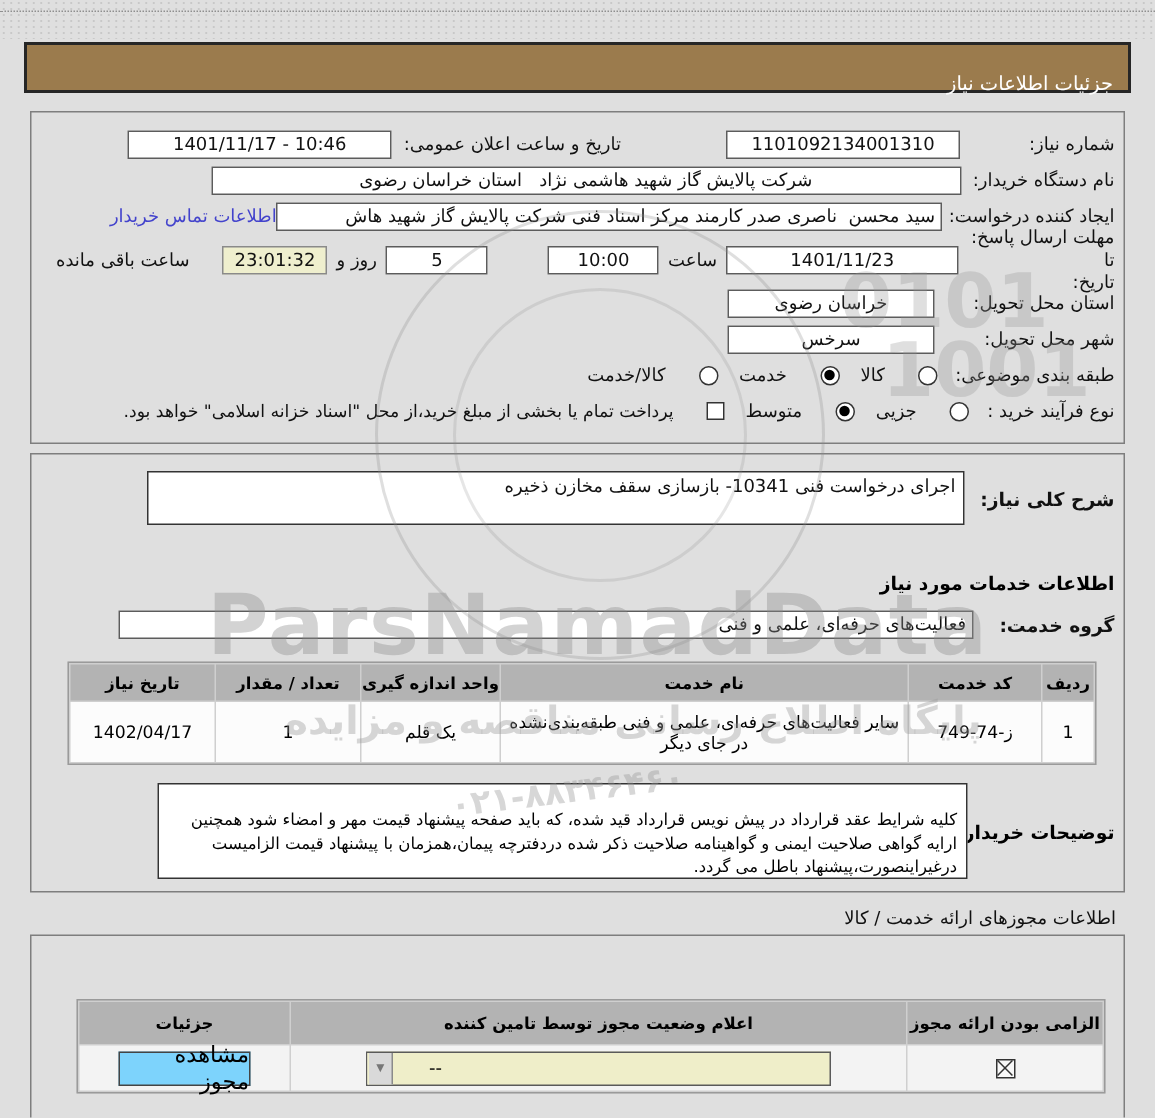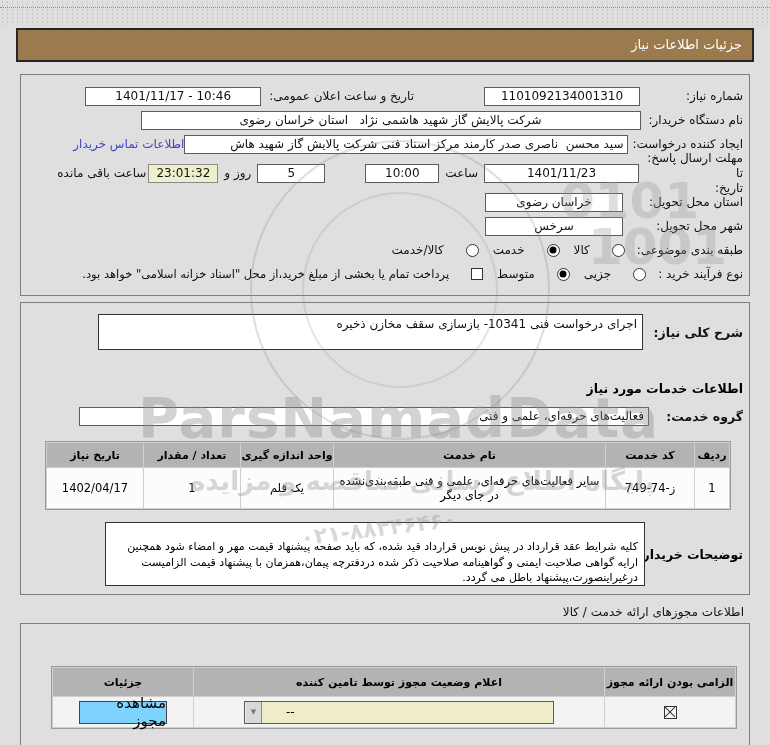--- a/index.html
+++ b/index.html
@@ -8,21 +8,21 @@
   .screen { position:relative; width:770px; height:745px; background:#dfdfdf;
             direction:rtl; overflow:hidden; padding-top:28px; }
 
   
   .texture { position:absolute; top:0; left:0; right:0; height:26px;
     background-image: radial-gradient(circle, #c8c8c8 0.8px, transparent 0.9px);
     background-size:5px 4px; }
   .dotline { position:absolute; top:7px; left:0; right:0; border-top:1px dotted #8f8f8f; }
 
   .titlebar { margin:0 16px; height:34px; background:#9b7b4d; border:2px solid #262626;
-    color:#fff; font-size:13px; line-height:30px; padding:0 10px; }
+    color:#fff; font-size:13px; line-height:30px; padding:12px 10px; }
 
   .box { margin:12px 20px 0; border:1px solid #7e7e7e; padding:8px 6px; }
   .row { display:flex; align-items:center; height:22px; margin:2px 0; font-size:12px; color:#111; }
   .row.tall { height:32px; }
   .lbl { white-space:nowrap; }
   .lblw { width:112px; white-space:nowrap; }
   .blbl { font-weight:bold; font-size:12.5px; white-space:nowrap; }
   .inp { background:#fff; border:1px solid #5c5c5c; height:19px; font-size:12px;
     display:flex; align-items:center; justify-content:center; white-space:pre; overflow:hidden; }
   .inp.rt { justify-content:flex-start; padding:0 4px; }
@@ -124,21 +124,21 @@
     <div class="row tall">
       <span class="lblblock" style="margin-left:8px">
         <span>مهلت ارسال پاسخ: تا</span><br>
         <span>تاریخ:</span>
       </span>
       <div class="inp ltr" style="width:155px;margin-left:6px">1401/11/23</div>
       <span class="lbl" style="margin-left:6px">ساعت</span>
       <div class="inp ltr" style="width:74px;margin-left:40px">10:00</div>
       <div class="inp ltr" style="width:68px;margin-left:6px">5</div>
       <span class="lbl" style="margin-left:6px">روز و</span>
-      <div class="countdown" style="margin-left:2px">23:01:32</div>
+      <div class="countdown" style="margin-left:22px">23:01:32</div>
       <span class="lbl">ساعت باقی مانده</span>
     </div>
 
     <div class="row">
       <span class="lblw" style="margin-left:8px">استان محل تحویل:</span>
       <div class="inp" style="width:138px">خراسان رضوی</div>
     </div>
 
     <div class="row">
       <span class="lblw" style="margin-left:8px">شهر محل تحویل:</span>

